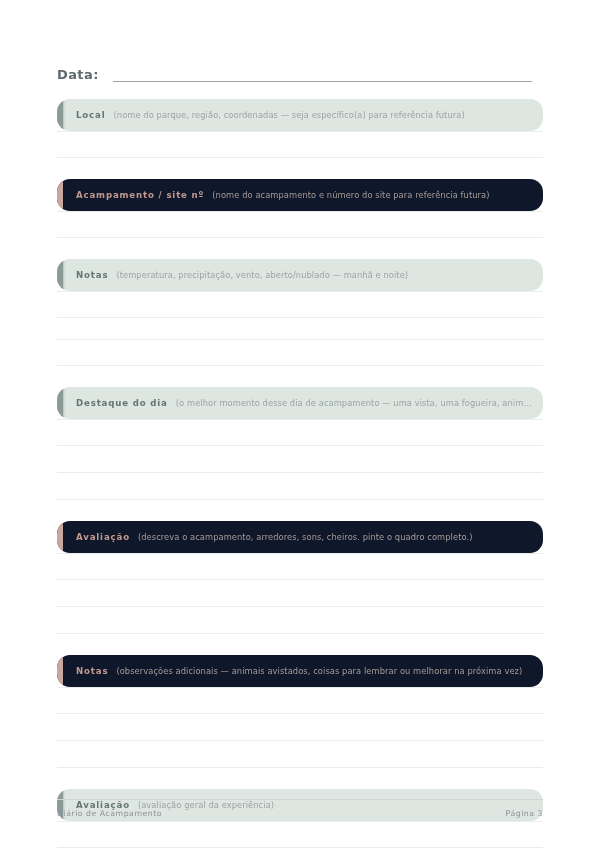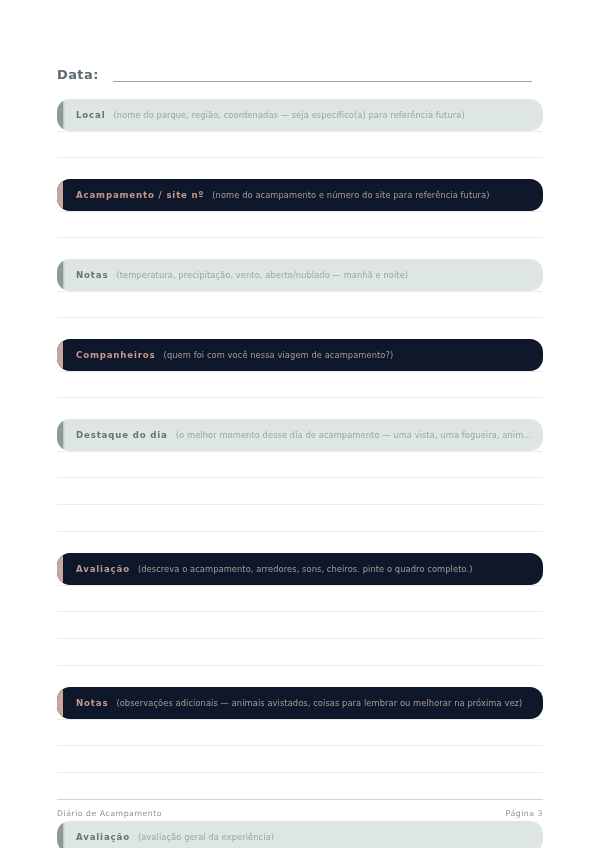--- a/index.html
+++ b/index.html
@@ -171,25 +171,20 @@
         <div class="bar green">
           <span class="strip"></span>
           <span class="label">Notas</span>
           <span class="hint">(temperatura, precipitação, vento, aberto/nublado — manhã e noite)</span>
         </div>
         <div class="lines">
           <div class="wline"></div>
         </div>
       </div>
       <div class="section gap-lg">
-        <div class="bar pink">
-          <span class="strip"></span>
-          <span class="label">Companheiros</span>
-          <span class="hint">(quem foi com você nessa viagem de acampamento?)</span>
-        </div>
         <div class="lines">
           <div class="wline"></div>
         </div>
       </div>
       <div class="section gap-lg">
         <div class="bar green">
           <span class="strip"></span>
           <span class="label">Destaque do dia</span>
           <span class="hint">(o melhor momento desse dia de acampamento — uma vista, uma fogueira, animais selvagens)</span>
         </div>

